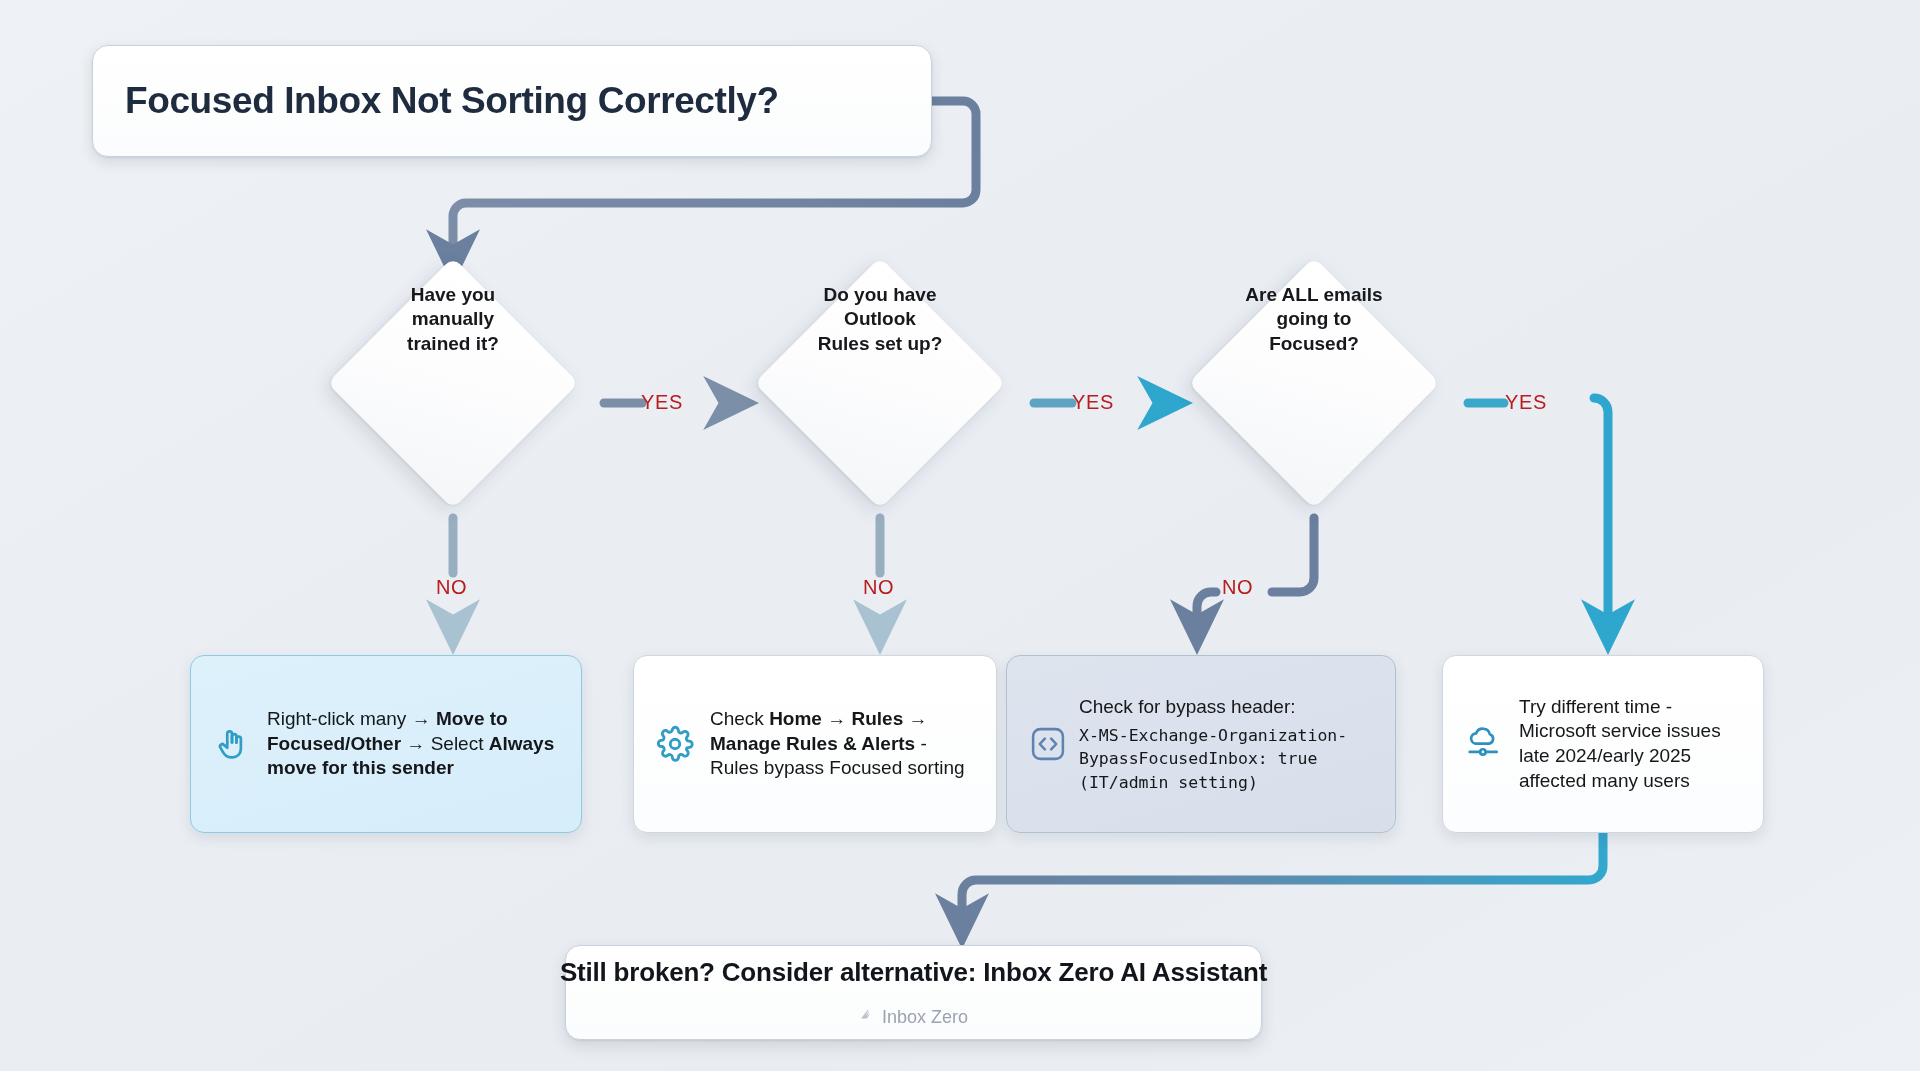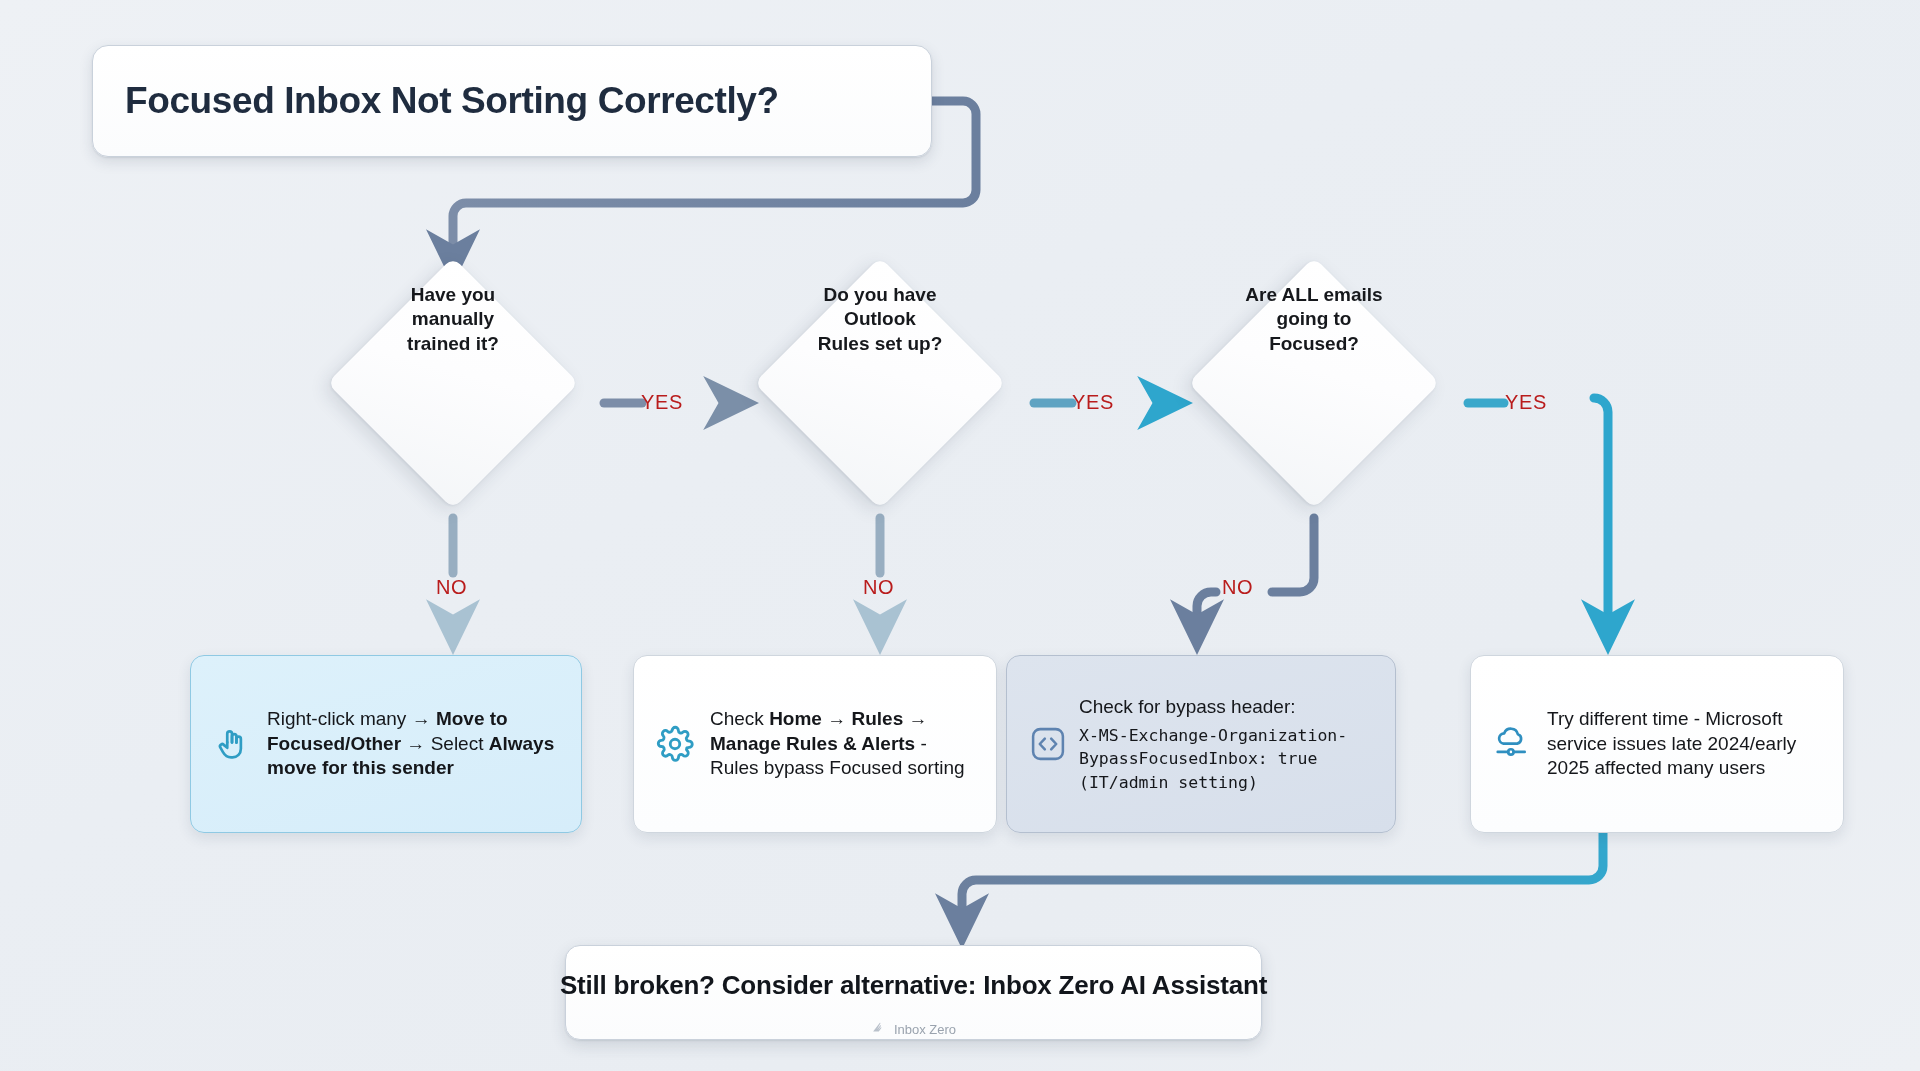--- a/index.html
+++ b/index.html
@@ -119,47 +119,46 @@
     box-shadow: 0 5px 14px rgba(40,55,80,0.11);
   }
   #card-3 {
     left: 1006px; top: 655px; width: 390px; min-height: 178px;
     background: linear-gradient(165deg, #dde4ee 0%, #d7dfeb 100%);
     border: 1px solid #b4bfcf;
     box-shadow: 0 5px 14px rgba(40,55,80,0.11);
     gap: 12px;
   }
   #card-4 {
-    left: 1442px; top: 655px; width: 374px; min-height: 178px;
+    left: 1442px; top: 655px; width: 322px; min-height: 178px;
     background: linear-gradient(180deg, #ffffff 0%, #fcfdfe 100%);
     border: 1px solid #cfd6de;
     box-shadow: 0 5px 14px rgba(40,55,80,0.11);
-    margin-left: 28px;
   }
   #card-3 .card-text { font-family: "DejaVu Sans Mono", monospace; font-size: 16.5px; line-height: 1.42; }
   #card-3 .card-head { font-family: "Liberation Sans", sans-serif; font-size: 19px; display: block; margin-bottom: 3px; }
 
   
   #footer-box {
     left: 565px; top: 945px; width: 697px; height: 95px;
     background: linear-gradient(180deg, #ffffff 0%, #fbfcfd 100%);
     border: 1px solid #c9d1db;
     border-radius: 15px;
     box-shadow: 0 6px 16px rgba(40,55,80,0.14), 0 1px 2px rgba(40,55,80,0.10);
     display: flex; flex-direction: column;
-    align-items: center; justify-content: flex-end;
+    align-items: center; justify-content: center;
     gap: 18px;
   }
   .footer-title {
     font-size: 26px; font-weight: bold; color: #12161c;
     letter-spacing: -0.2px; white-space: nowrap;
   }
   .footer-brand {
     display: flex; align-items: center; gap: 6px;
-    font-size: 13px; color: #9aa3ae;
+    font-size: 18px; color: #9aa3ae;
   }
 </style>
 </head>
 <body>
 
 <div id="stage">
 
   <svg id="wires" viewBox="0 0 1920 1071" width="1920" height="1071">
     <defs>
       <linearGradient id="g-slate" x1="0" y1="0" x2="1" y2="0">

